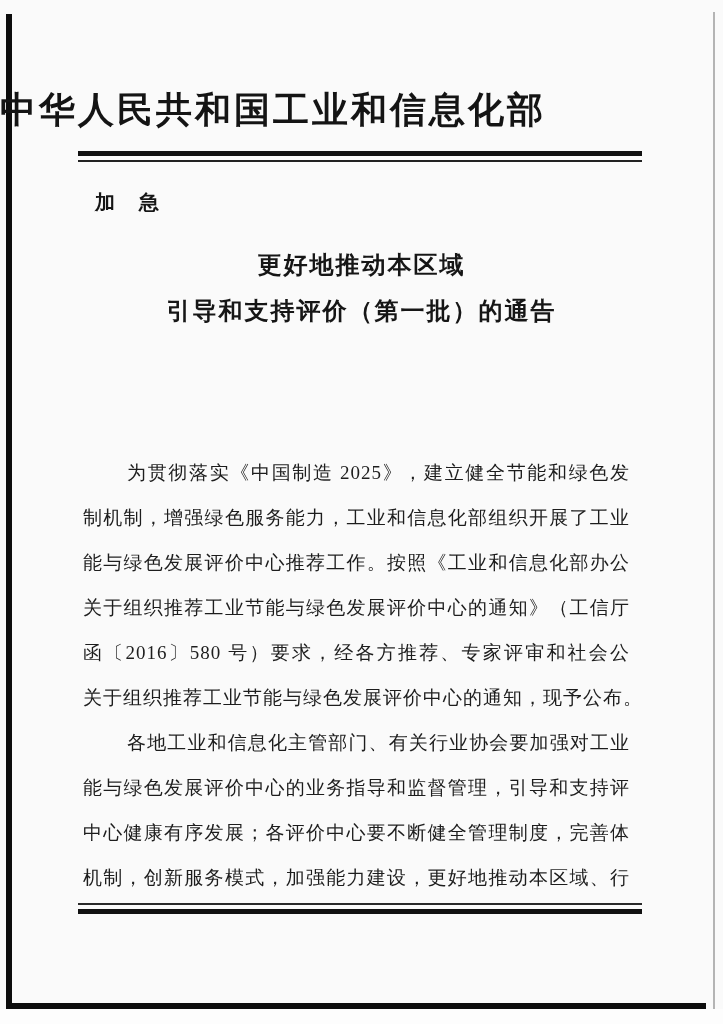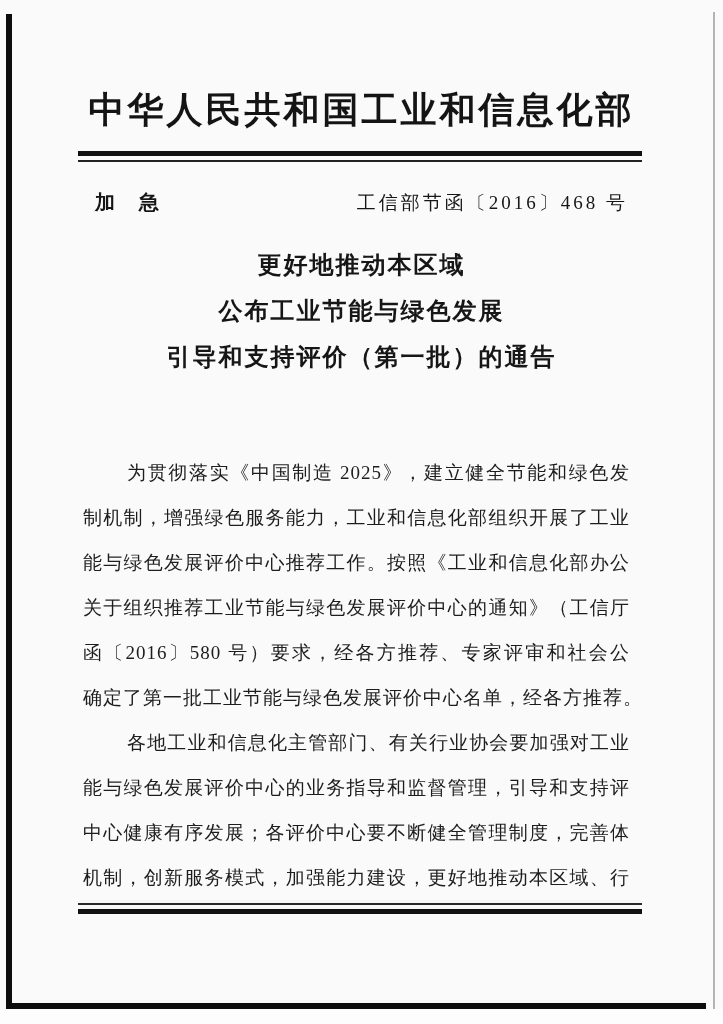--- a/index.html
+++ b/index.html
@@ -39,21 +39,20 @@
     position: absolute;
     left: 0; top: 1009px;
     width: 723px; height: 15px;
     background: #fdfdfd;
   }
   
   .issuer {
     position: absolute;
     left: 0; right: 0;
     top: 88px;
-    text-align: center;
     font-size: 36px;
     font-weight: bold;
     letter-spacing: 3px;
     line-height: 44px;
     color: #141414;
     white-space: nowrap;
   }
   .rule-top-thick {
     position: absolute;
     left: 78px; top: 151px;
@@ -156,36 +155,34 @@
   <div class="edge-bottom"></div>
   <div class="below-page"></div>
 
   <div class="issuer">中华人民共和国工业和信息化部</div>
 
   <div class="rule-top-thick"></div>
   <div class="rule-top-thin"></div>
 
   <div class="meta-row">
     <span class="urgency">加　急</span>
-    <span class="doc-number">工信部节函〔2016〕468 号</span>
   </div>
 
   <div class="doc-title">
     <div class="title-line">更好地推动本区域</div>
-    <div class="title-line">公布工业节能与绿色发展</div>
     <div class="title-line">引导和支持评价（第一批）的通告</div>
   </div>
 
   <div class="body-block">
     <div class="bline jline indent">为贯彻落实《中国制造 2025》，建立健全节能和绿色发展体</div>
     <div class="bline jline">制机制，增强绿色服务能力，工业和信息化部组织开展了工业节</div>
     <div class="bline jline">能与绿色发展评价中心推荐工作。按照《工业和信息化部办公厅</div>
     <div class="bline jline">关于组织推荐工业节能与绿色发展评价中心的通知》（工信厅节</div>
     <div class="bline jline">函〔2016〕580 号）要求，经各方推荐、专家评审和社会公示，</div>
-    <div class="bline pend">确定了第一批工业节能与绿色发展评价中心名单，经各方推荐。</div>
+    <div class="bline pend">关于组织推荐工业节能与绿色发展评价中心的通知，现予公布。</div>
     <div class="bline jline indent">各地工业和信息化主管部门、有关行业协会要加强对工业节</div>
     <div class="bline jline">能与绿色发展评价中心的业务指导和监督管理，引导和支持评价</div>
     <div class="bline jline">中心健康有序发展；各评价中心要不断健全管理制度，完善体制</div>
     <div class="bline jline">机制，创新服务模式，加强能力建设，更好地推动本区域、行业</div>
   </div>
 
   <div class="rule-bottom-thin"></div>
   <div class="rule-bottom-thick"></div>
 
 </div>

